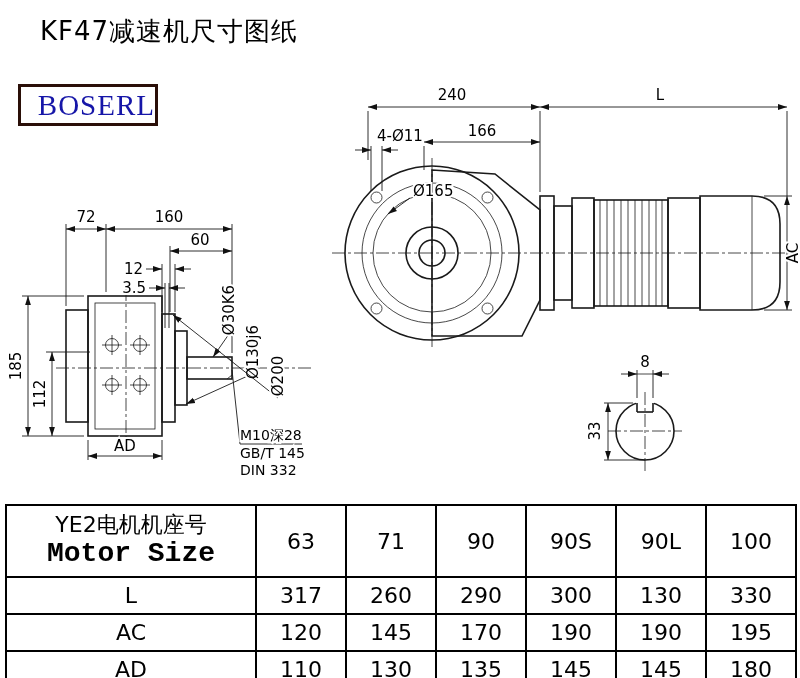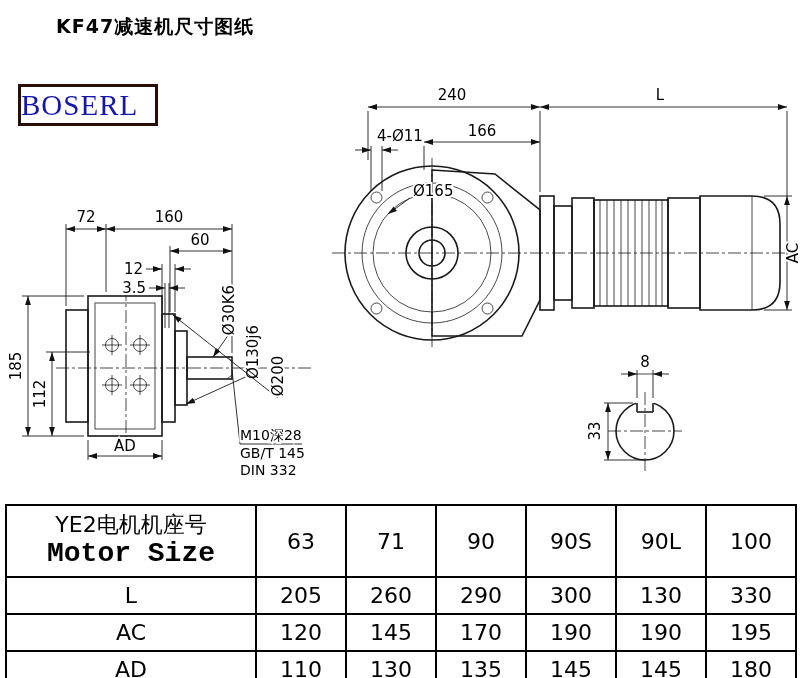--- a/index.html
+++ b/index.html
@@ -1,23 +1,23 @@
 <!DOCTYPE html>
 <html><head>
 <meta charset="utf-8">
 <style>
   *{margin:0;padding:0;box-sizing:border-box}
   html,body{background:#fff}
   body{width:800px;height:678px;font-family:"DejaVu Sans",sans-serif;color:#000}
   #page{position:relative;width:800px;height:678px;background:#fff;overflow:hidden}
 
-  .title{position:absolute;left:56px;top:14px;font-size:19px;font-weight:bold;letter-spacing:1px;font-family:"DejaVu Sans",sans-serif}
+  .title{position:absolute;left:40px;top:14px;font-size:26px;font-weight:normal;letter-spacing:1px;font-family:"DejaVu Sans",sans-serif}
 
   .logo-box{position:absolute;left:18px;top:84px;width:140px;height:42px;border:3px solid #2a0f08;
-            display:flex;align-items:center;justify-content:flex-start;background:#fff}
+            display:flex;align-items:center;justify-content:flex-end;background:#fff}
   .logo-box span{font-family:"Liberation Serif",serif;font-size:29px;color:#1616a8;letter-spacing:1px}
 
   svg.drawing{position:absolute;left:0;top:0}
   .thick{stroke:#1a1a1a;stroke-width:1.6;fill:none}
   .thin{stroke:#1a1a1a;stroke-width:0.8;fill:none}
   .dim{stroke:#1a1a1a;stroke-width:0.9;fill:none}
   .cl{stroke:#1a1a1a;stroke-width:0.8;fill:none;stroke-dasharray:13 3 3 3}
   svg text{font-family:"DejaVu Sans",sans-serif;font-size:15px;fill:#000;
            stroke:#fff;stroke-width:4px;paint-order:stroke}
   svg text.small{font-size:14px}
@@ -238,21 +238,21 @@
       </td>
       <td>63</td>
       <td>71</td>
       <td>90</td>
       <td>90S</td>
       <td>90L</td>
       <td>100</td>
     </tr>
     <tr>
       <td>L</td>
-      <td>205</td>
+      <td>317</td>
       <td>260</td>
       <td>290</td>
       <td>300</td>
       <td>130</td>
       <td>330</td>
     </tr>
     <tr>
       <td>AC</td>
       <td>120</td>
       <td>145</td>

